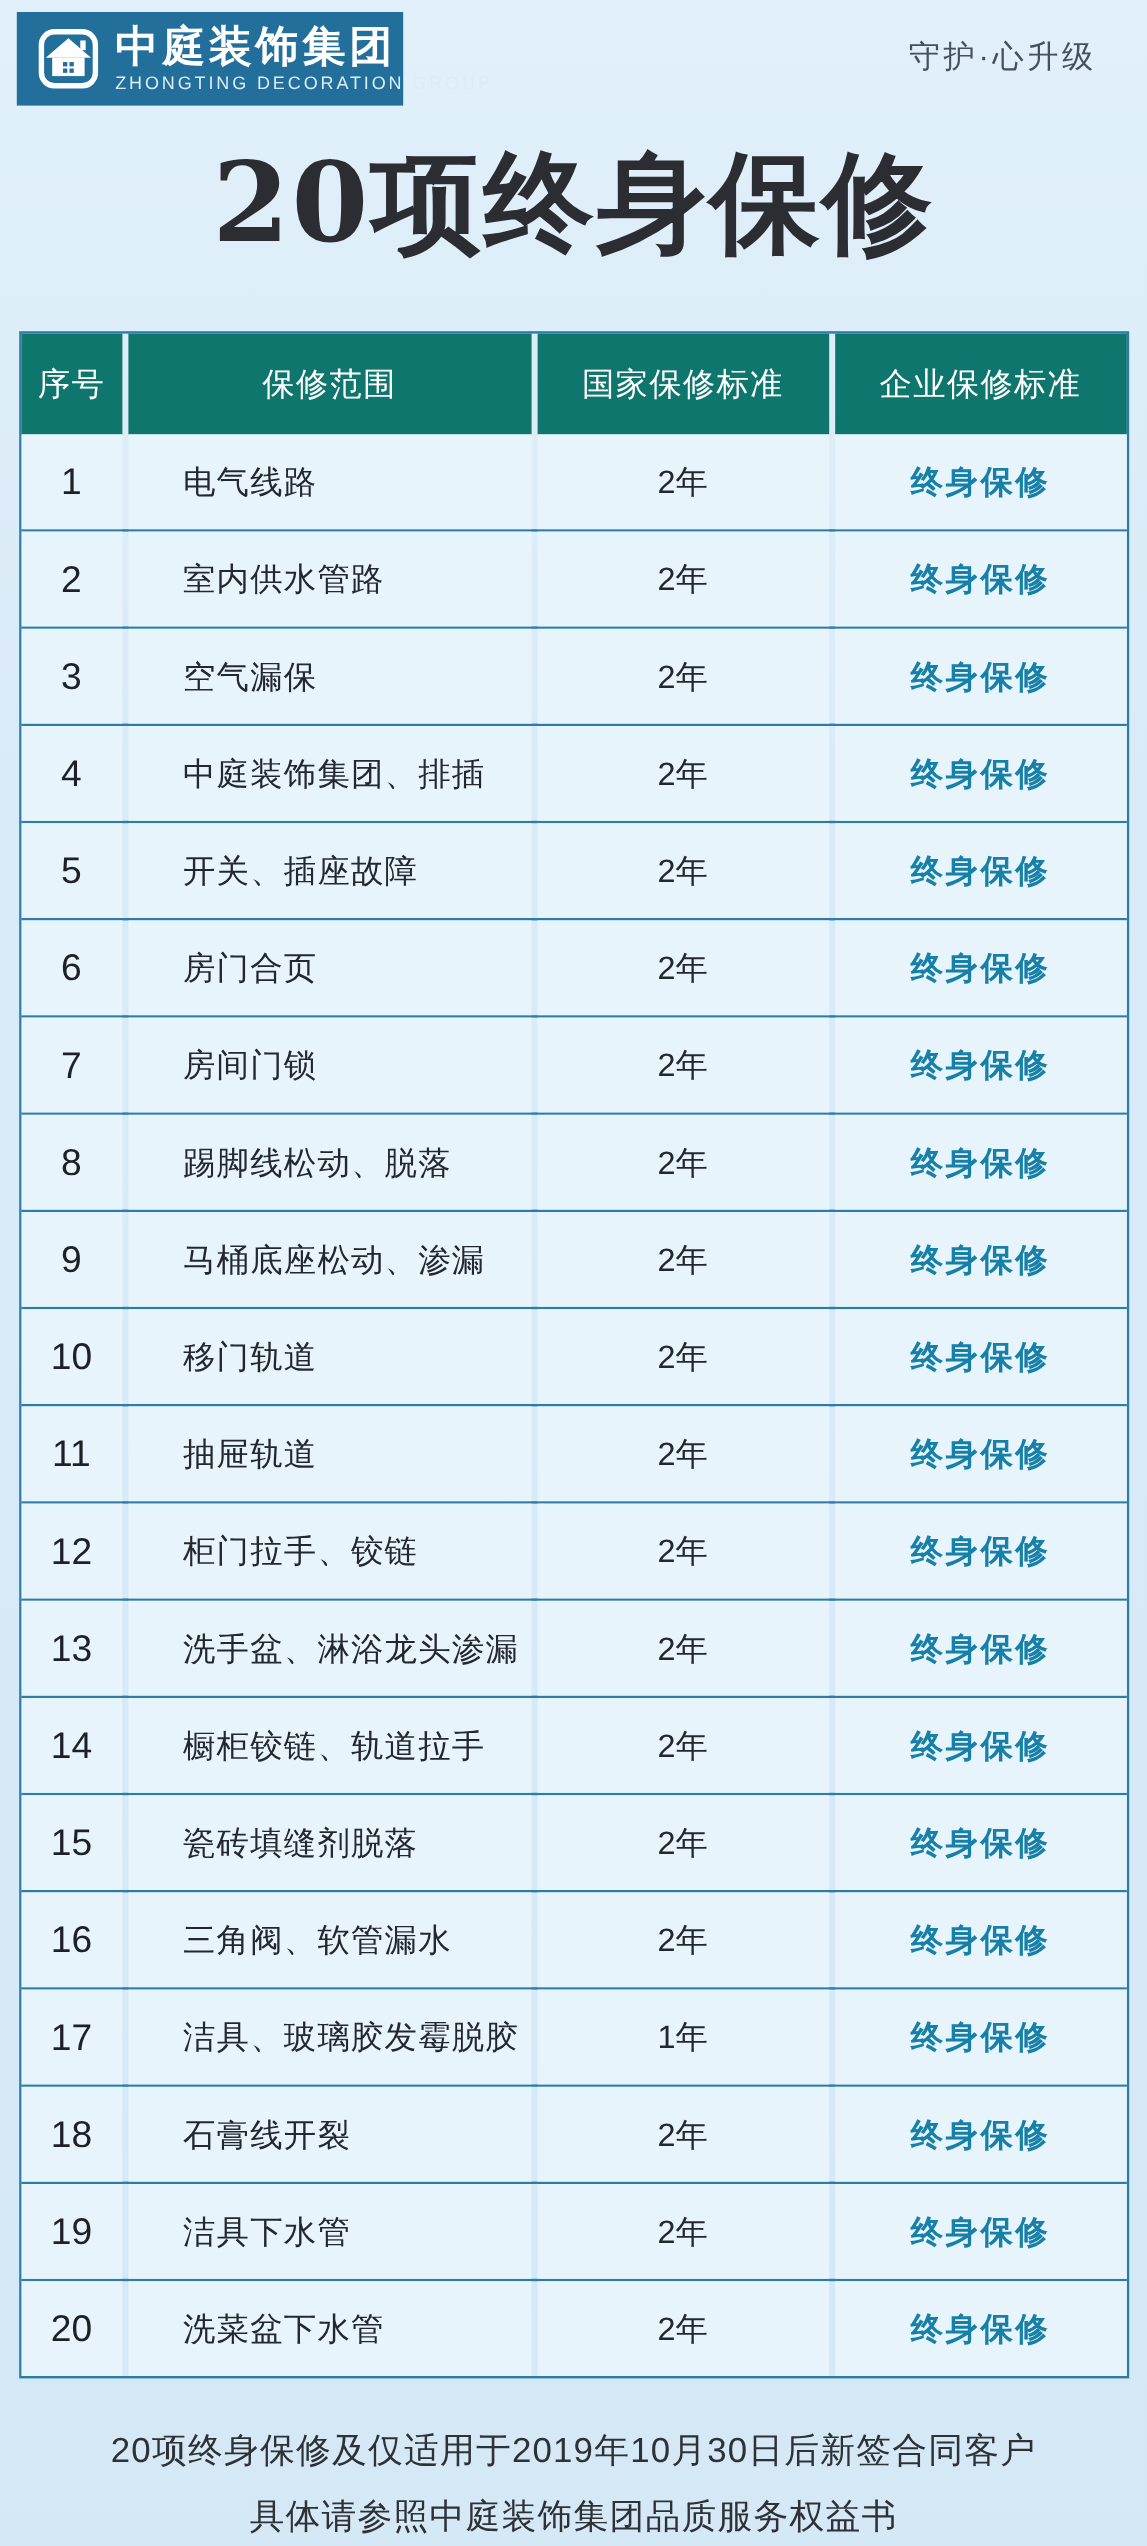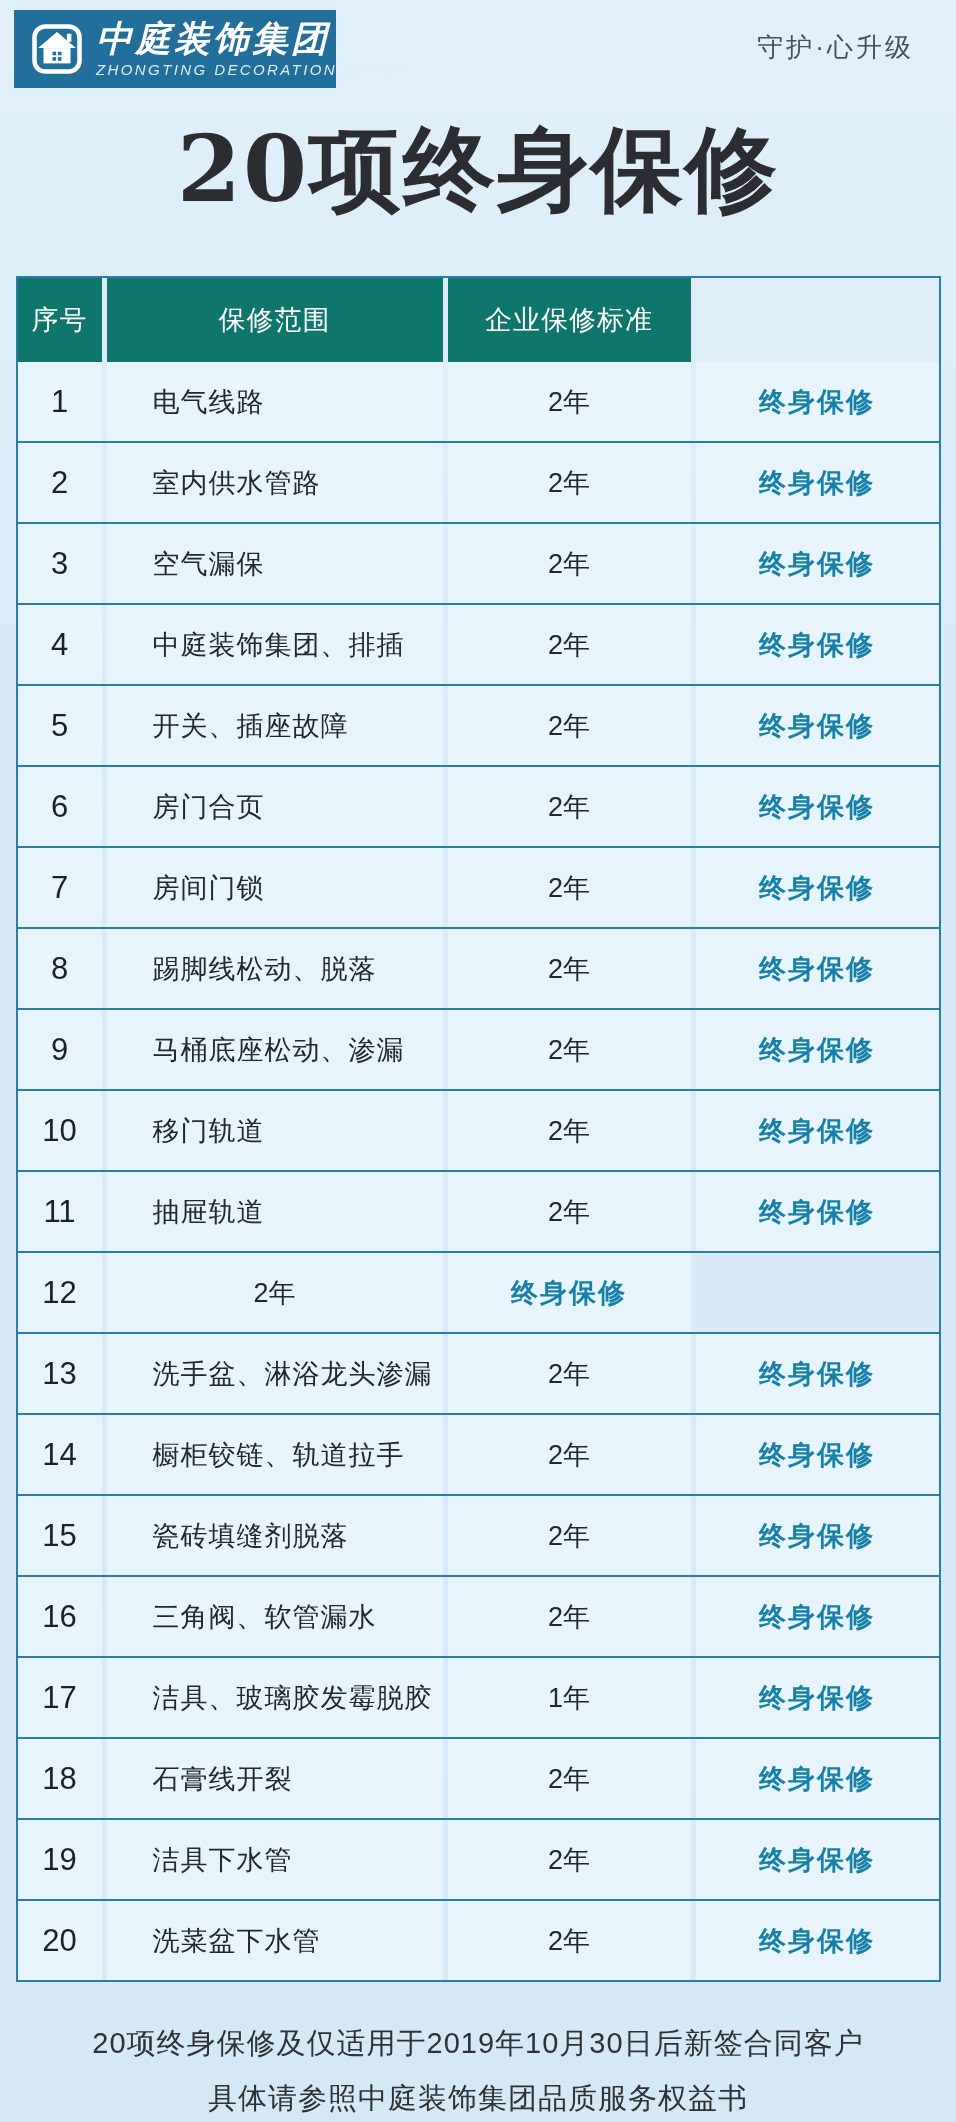--- a/index.html
+++ b/index.html
@@ -13,21 +13,20 @@
 
   
   .topbar{display:flex;justify-content:space-between;align-items:flex-start;}
   .logo{
     margin:10px 0 0 14px;
     width:322px;height:78px;
     background:#226f9c;
     display:flex;align-items:center;
     box-sizing:border-box;
     padding-left:16px;
-    font-style:italic;
   }
   .logo-icon{width:54px;height:54px;flex:0 0 auto;}
   .logo-text{margin-left:12px;display:flex;flex-direction:column;}
   .logo-cn{
     color:#ffffff;font-size:36px;font-weight:bold;
     letter-spacing:3px;line-height:38px;white-space:nowrap;
   }
   .logo-en{
     color:#dcecf5;font-size:15px;letter-spacing:2.4px;
     margin-top:3px;white-space:nowrap;
@@ -104,20 +103,21 @@
     </div>
     <div class="tagline">守护·心升级</div>
   </div>
 
   <h1 class="title">20项终身保修</h1>
 
   <div class="warranty-table">
     <div class="trow thead">
       <div class="cell">序号</div>
       <div class="cell">保修范围</div>
+      <div class="cell">国家保修标准</div>
       <div class="cell">企业保修标准</div>
     </div>
     <div>
     <div class="trow">
       <div class="cell num">1</div>
       <div class="cell scope">电气线路</div>
       <div class="cell">2年</div>
       <div class="cell lifetime">终身保修</div>
     </div>
 
@@ -186,20 +186,21 @@
 
     <div class="trow">
       <div class="cell num">11</div>
       <div class="cell scope">抽屉轨道</div>
       <div class="cell">2年</div>
       <div class="cell lifetime">终身保修</div>
     </div>
 
     <div class="trow">
       <div class="cell num">12</div>
+      <div class="cell scope">柜门拉手、铰链</div>
       <div class="cell">2年</div>
       <div class="cell lifetime">终身保修</div>
     </div>
 
     <div class="trow">
       <div class="cell num">13</div>
       <div class="cell scope">洗手盆、淋浴龙头渗漏</div>
       <div class="cell">2年</div>
       <div class="cell lifetime">终身保修</div>
     </div>

